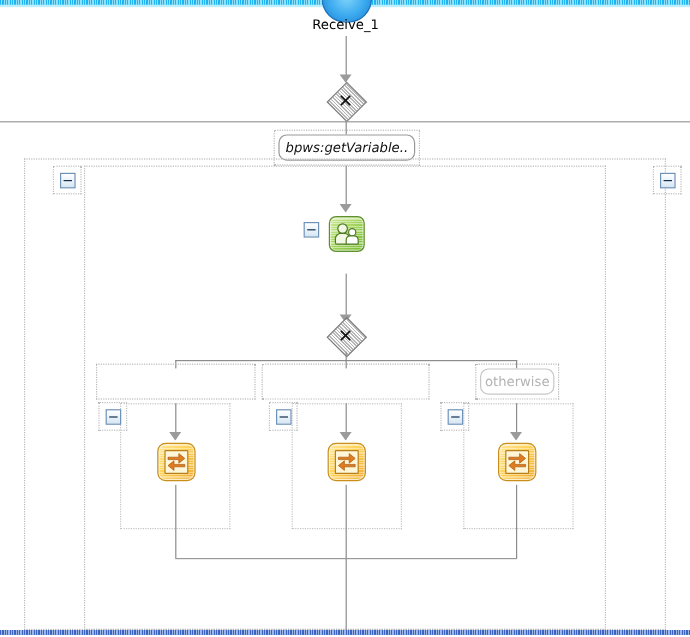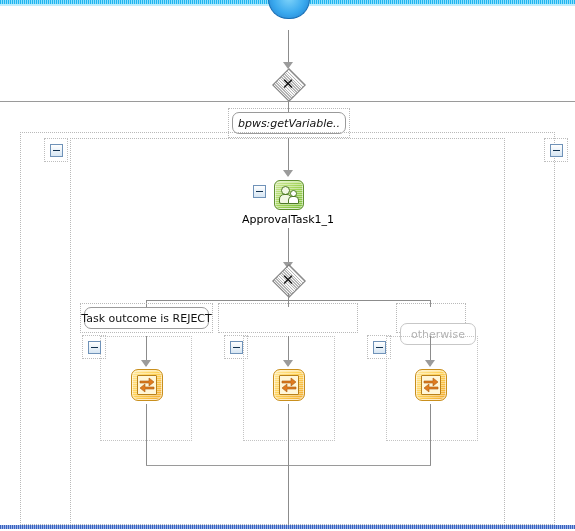--- a/index.html
+++ b/index.html
@@ -97,20 +97,21 @@
 </style>
 </head>
 <body>
 
 <div id="canvas">
 
   <div class="rail top"></div>
   <div class="rail top2"></div>
 
   <div class="receive-disc" style="left:268px;top:-2px;"></div>
+  <div class="node-label" style="left:238px;top:14px;width:100px;">Receive_1</div>
   <div class="vline" style="left:288px;top:30px;height:38px;"></div>
   <div class="arrow" style="left:283px;top:62px;"></div>
 
   <div class="diamond" style="left:277px;top:73px;"></div>
   <div class="diamond-x" style="left:277px;top:73px;">✕</div>
 
   <div class="full-sep" style="top:101px;"></div>
 
   <div class="vline" style="left:288px;top:101px;height:11px;"></div>
 
@@ -135,36 +136,34 @@
 
   <div class="pm" style="left:253px;top:185px;">
       <i></i>
     </div>
   <div class="icon-human" style="left:274px;top:180px;">
     <span class="p1"></span>
     <span class="b1"></span>
     <span class="p2"></span>
     <span class="b2"></span>
   </div>
-  <div class="node-label" style="left:218px;top:213px;width:140px;">ApprovalTask1_1</div>
 
   <div class="vline" style="left:288px;top:228px;height:40px;"></div>
   <div class="arrow" style="left:283px;top:262px;"></div>
 
   <div class="diamond" style="left:277px;top:269px;"></div>
   <div class="diamond-x" style="left:277px;top:269px;">✕</div>
 
   <div class="vline" style="left:288px;top:293px;height:7px;"></div>
   <div class="hline" style="left:146px;top:300px;width:285px;"></div>
   <div class="vline" style="left:146px;top:300px;height:7px;"></div>
   <div class="vline" style="left:288px;top:300px;height:7px;"></div>
   <div class="vline" style="left:430px;top:300px;height:7px;"></div>
 
   <div class="chip-halo" style="left:80px;top:303px;width:133px;height:30px;"></div>
-  <div class="chip" style="left:84px;top:307px;width:125px;">Task outcome is REJECT</div>
   <div class="dashbox lane" style="left:100px;top:336px;width:92px;height:105px;"></div>
   <div class="pm-halo" style="left:82px;top:335px;width:24px;height:24px;"></div>
   <div class="pm" style="left:88px;top:341px;">
       <i></i>
     </div>
   <div class="vline" style="left:146px;top:336px;height:30px;"></div>
   <div class="arrow" style="left:141px;top:360px;"></div>
   <div class="icon-assign" style="left:131px;top:369px;">
     <span class="pane"></span>
     <svg width="20" height="20" viewBox="0 0 20 20">
@@ -185,21 +184,21 @@
   <div class="icon-assign" style="left:273px;top:369px;">
     <span class="pane"></span>
     <svg width="20" height="20" viewBox="0 0 20 20">
       <path d="M3 6 L12 6 L12 3 L17 7 L12 11 L12 8 L3 8 Z" fill="#e07b1f" stroke="#a85e12" stroke-width="0.6"></path>
       <path d="M17 14 L8 14 L8 17 L3 13 L8 9 L8 12 L17 12 Z" fill="#e07b1f" stroke="#a85e12" stroke-width="0.6"></path>
     </svg>
   </div>
   <div class="vline" style="left:288px;top:404px;height:61px;"></div>
 
   <div class="chip-halo" style="left:396px;top:303px;width:70px;height:30px;"></div>
-  <div class="chip muted" style="left:400px;top:307px;width:76px;margin-top:16px;">otherwise</div>
+  <div class="chip muted" style="left:400px;top:307px;width:62px;">otherwise</div>
   <div class="dashbox lane" style="left:386px;top:336px;width:92px;height:105px;"></div>
   <div class="pm-halo" style="left:367px;top:335px;width:24px;height:24px;"></div>
   <div class="pm" style="left:373px;top:341px;">
       <i></i>
     </div>
   <div class="vline" style="left:430px;top:336px;height:30px;"></div>
   <div class="arrow" style="left:425px;top:360px;"></div>
   <div class="icon-assign" style="left:415px;top:369px;">
     <span class="pane"></span>
     <svg width="20" height="20" viewBox="0 0 20 20">

